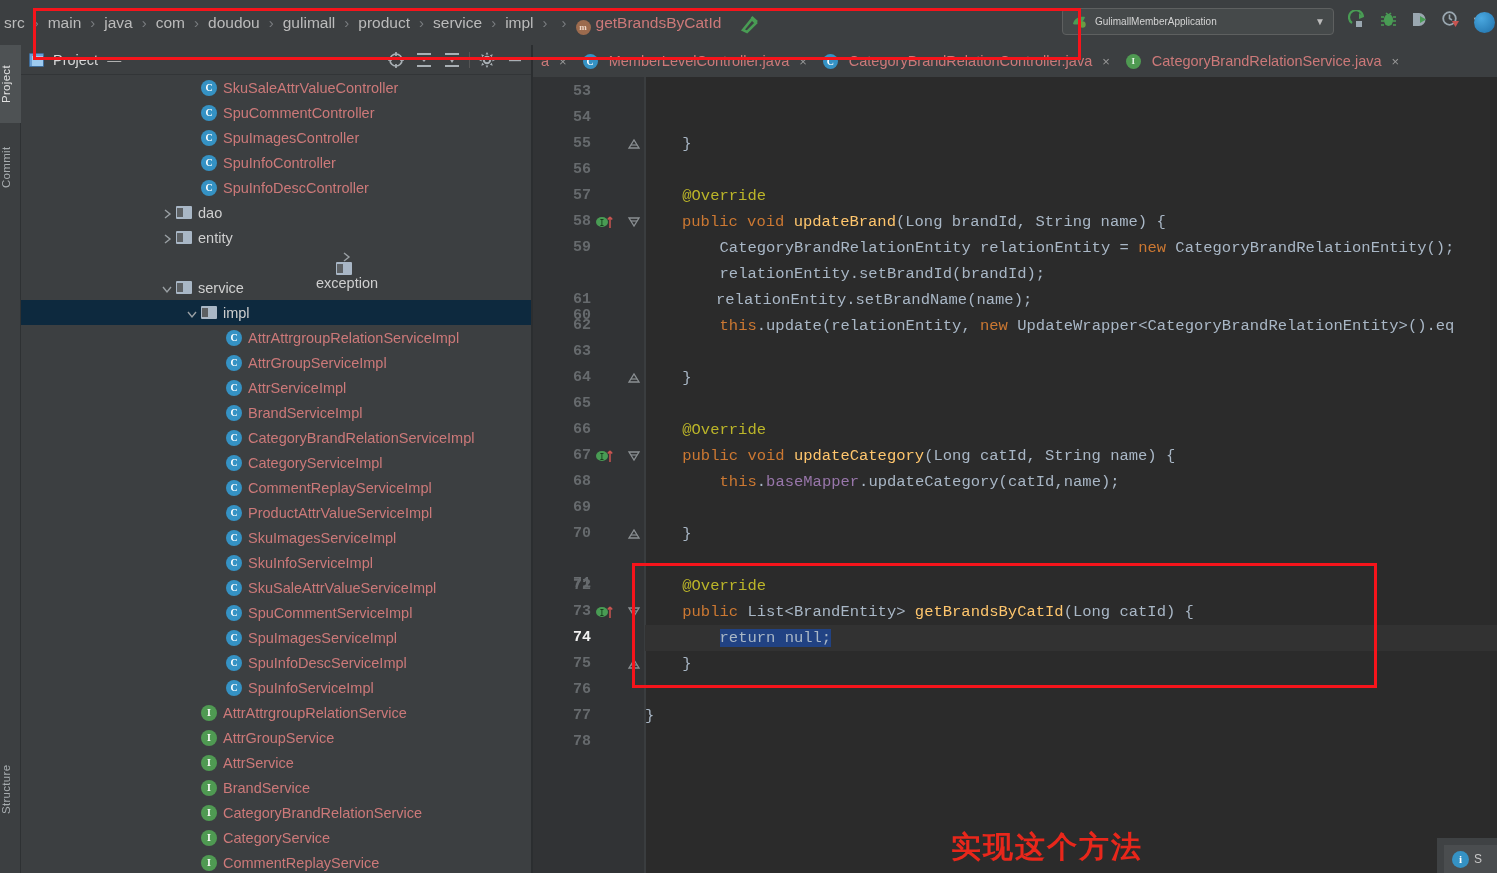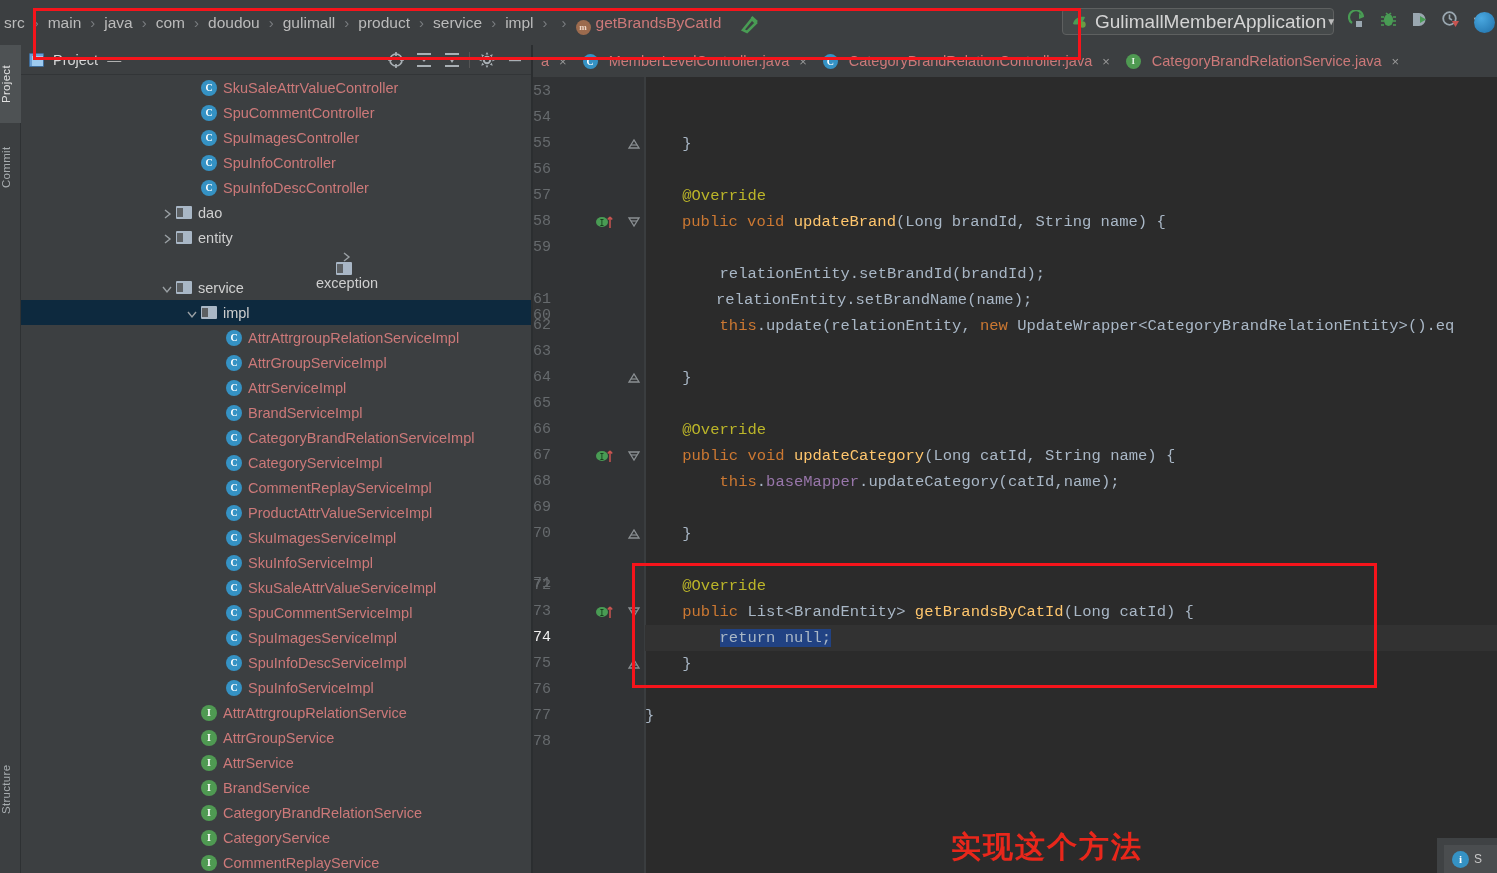--- a/index.html
+++ b/index.html
@@ -43,21 +43,21 @@
   }
 
   .hammer { margin-left: 14px; width: 26px; height: 26px; position: relative; }
   .hammer svg { display: block; }
 
   .runcfg {
     position: absolute; left: 1062px; top: 8px; width: 272px; height: 27px;
     border: 1px solid #5e6060; border-radius: 4px; background: #45494a;
     display: flex; align-items: center; padding: 0 8px;
   }
-  .runcfg .label { font-size: 19px; color: #d4d4d4; margin-left: 8px; flex: 1; }
+  .runcfg .label { font-size: 10px; color: #d4d4d4; margin-left: 8px; flex: 1; }
   .runcfg .caret { color: #bbb; font-size: 10px; }
   .springleaf { width: 16px; height: 16px; }
 
   .rtools { position: absolute; left: 1348px; top: 10px; display: flex; align-items: center; gap: 12px; }
   .rtools .ic { width: 19px; height: 19px; display: block; }
   .rtools .dd { color: #bbb; font-size: 9px; }
   .avatar {
     position: absolute; right: 2px; top: 12px;
     width: 21px; height: 21px; border-radius: 50%;
     background: radial-gradient(circle at 35% 30%, #4aa8e0, #1e6fa8);
@@ -155,23 +155,23 @@
   .gutter {
     position: absolute; left: 0; top: 0; width: 90px; height: 796px;
     background: #313335;
   }
   .foldcol {
     position: absolute; left: 90px; top: 0; width: 22px; height: 796px;
     background: #313335; border-right: 1px solid #3a3d3f;
   }
   .codearea { position: absolute; left: 112px; top: 0; right: 0; height: 796px; }
   .ln {
-    position: absolute; left: 0; width: 58px; 
+    position: absolute; left: 0; width: 58px; text-align: right;
     font-family: "Liberation Mono", monospace; font-size: 15px; color: #666a6d;
-    line-height: 26px; height: 26px;
+    line-height: 26px; height: 26px; font-weight: bold;
   }
   .ln.cur { color: #f0f0f0; }
   .runmark { position: absolute; left: 62px; width: 22px; height: 26px; }
   .foldmark { position: absolute; left: 0; width: 22px; height: 26px; display: flex; align-items: center; justify-content: center; }
   .codeline {
     position: absolute; left: 0; height: 26px; line-height: 26px;
     font-family: "Liberation Mono", monospace; font-size: 15.5px;
     color: #a9b7c6; white-space: pre;
   }
   .curline {
@@ -549,20 +549,21 @@
 
   <div class="editor">
     <div class="gutter"></div>
     <div class="foldcol"></div>
     <div class="vline"></div>
     <div class="curline" style="top: 548px;"></div>
       <div class="codearea" id="codearea">
         <div class="codeline" style="top: 54px; left: 37.28px;"><span class="op">}</span></div>
         <div class="codeline" style="top: 106px; left: 37.28px;"><span class="an">@Override</span></div>
         <div class="codeline" style="top: 132px; left: 37px;"><span class="kw">public void </span><span class="mn">updateBrand</span><span class="op">(Long brandId, String name) {</span></div>
+        <div class="codeline" style="top: 158px; left: 74.56px;"><span class="op">CategoryBrandRelationEntity relationEntity = </span><span class="kw">new </span><span class="op">CategoryBrandRelationEntity();</span></div>
         <div class="codeline" style="top: 184px; left: 74.56px;"><span class="op">relationEntity.setBrandId(brandId);</span></div>
         <div class="codeline" style="top: 210px; left: 71px;"><span class="op">relationEntity.setBrandName(name);</span></div>
         <div class="codeline" style="top: 236px; left: 74.56px;"><span class="kw">this</span><span class="op">.update(relationEntity, </span><span class="kw">new </span><span class="op">UpdateWrapper&lt;CategoryBrandRelationEntity&gt;().eq</span></div>
         <div class="codeline" style="top: 288px; left: 37.28px;"><span class="op">}</span></div>
         <div class="codeline" style="top: 340px; left: 37.28px;"><span class="an">@Override</span></div>
         <div class="codeline" style="top: 366px; left: 37.28px;"><span class="kw">public void </span><span class="mn">updateCategory</span><span class="op">(Long catId, String name) {</span></div>
         <div class="codeline" style="top: 392px; left: 74.56px;"><span class="kw">this</span><span class="op">.</span><span class="fl">baseMapper</span><span class="op">.updateCategory(catId,name);</span></div>
         <div class="codeline" style="top: 444px; left: 37.28px;"><span class="op">}</span></div>
         <div class="codeline" style="top: 496px; left: 37.28px;"><span class="an">@Override</span></div>
         <div class="codeline" style="top: 522px; left: 37.28px;"><span class="kw">public </span><span class="op">List&lt;BrandEntity&gt; </span><span class="mn">getBrandsByCatId</span><span class="op">(Long catId) {</span></div>

